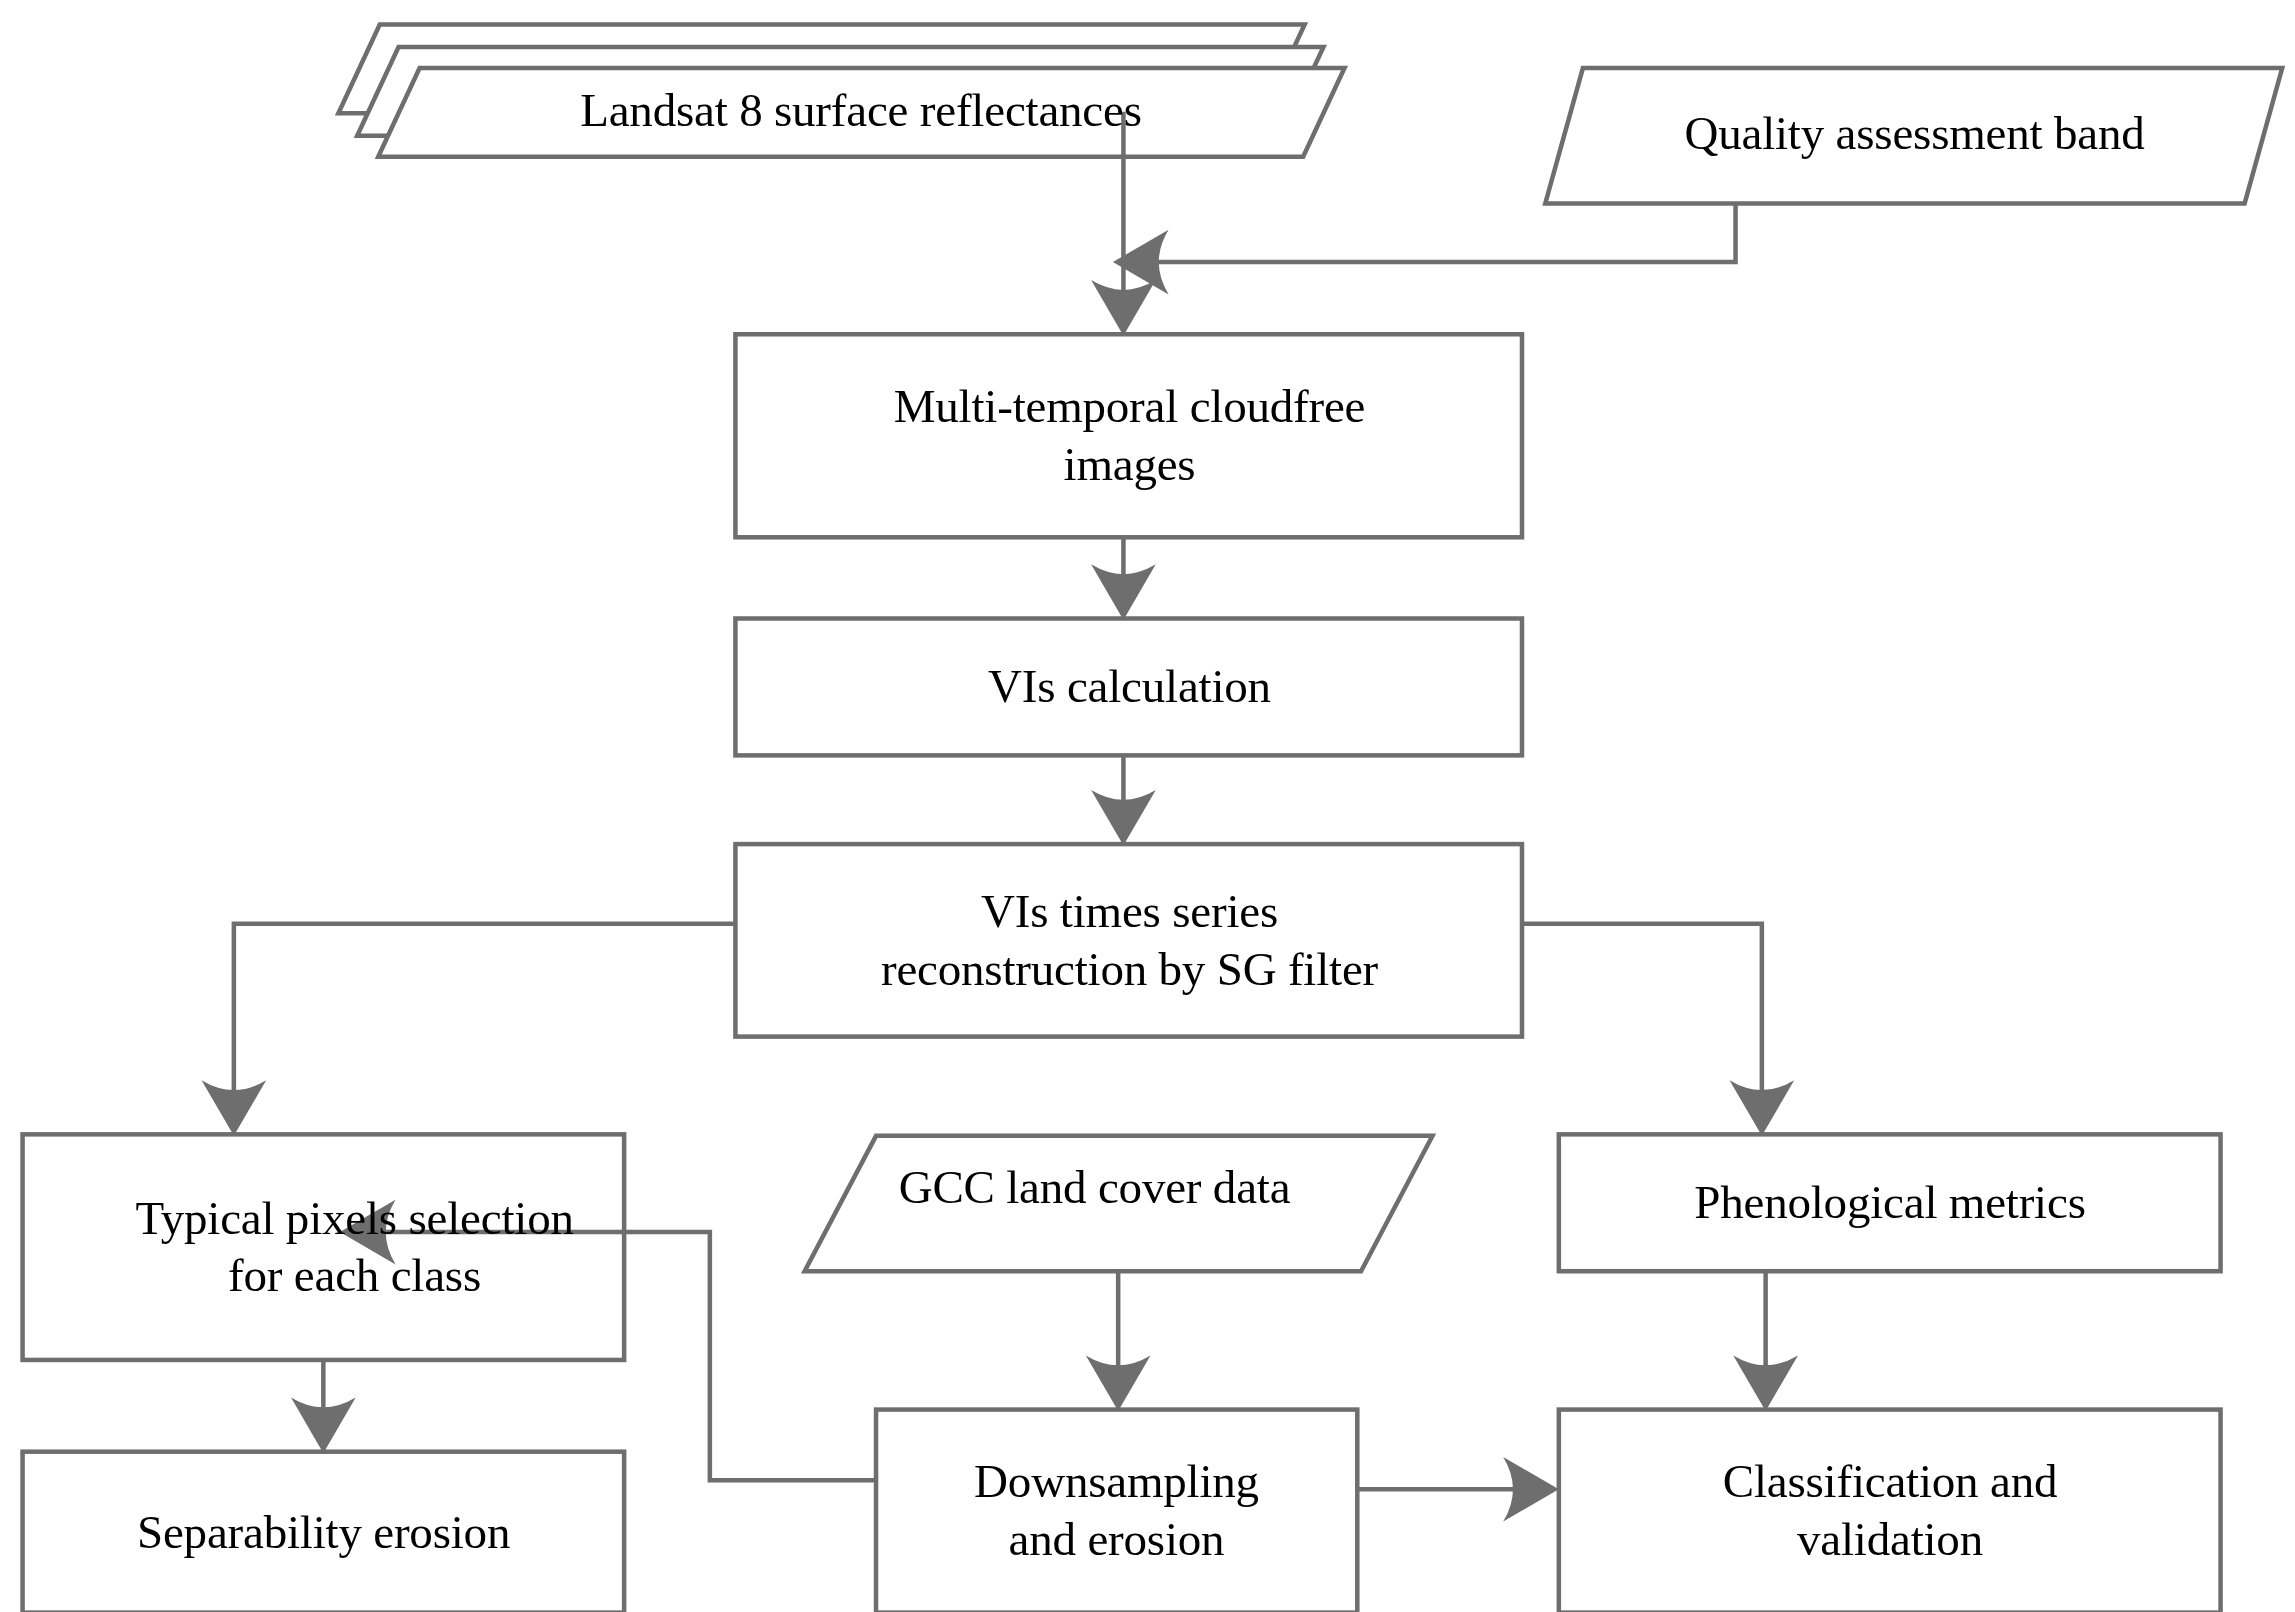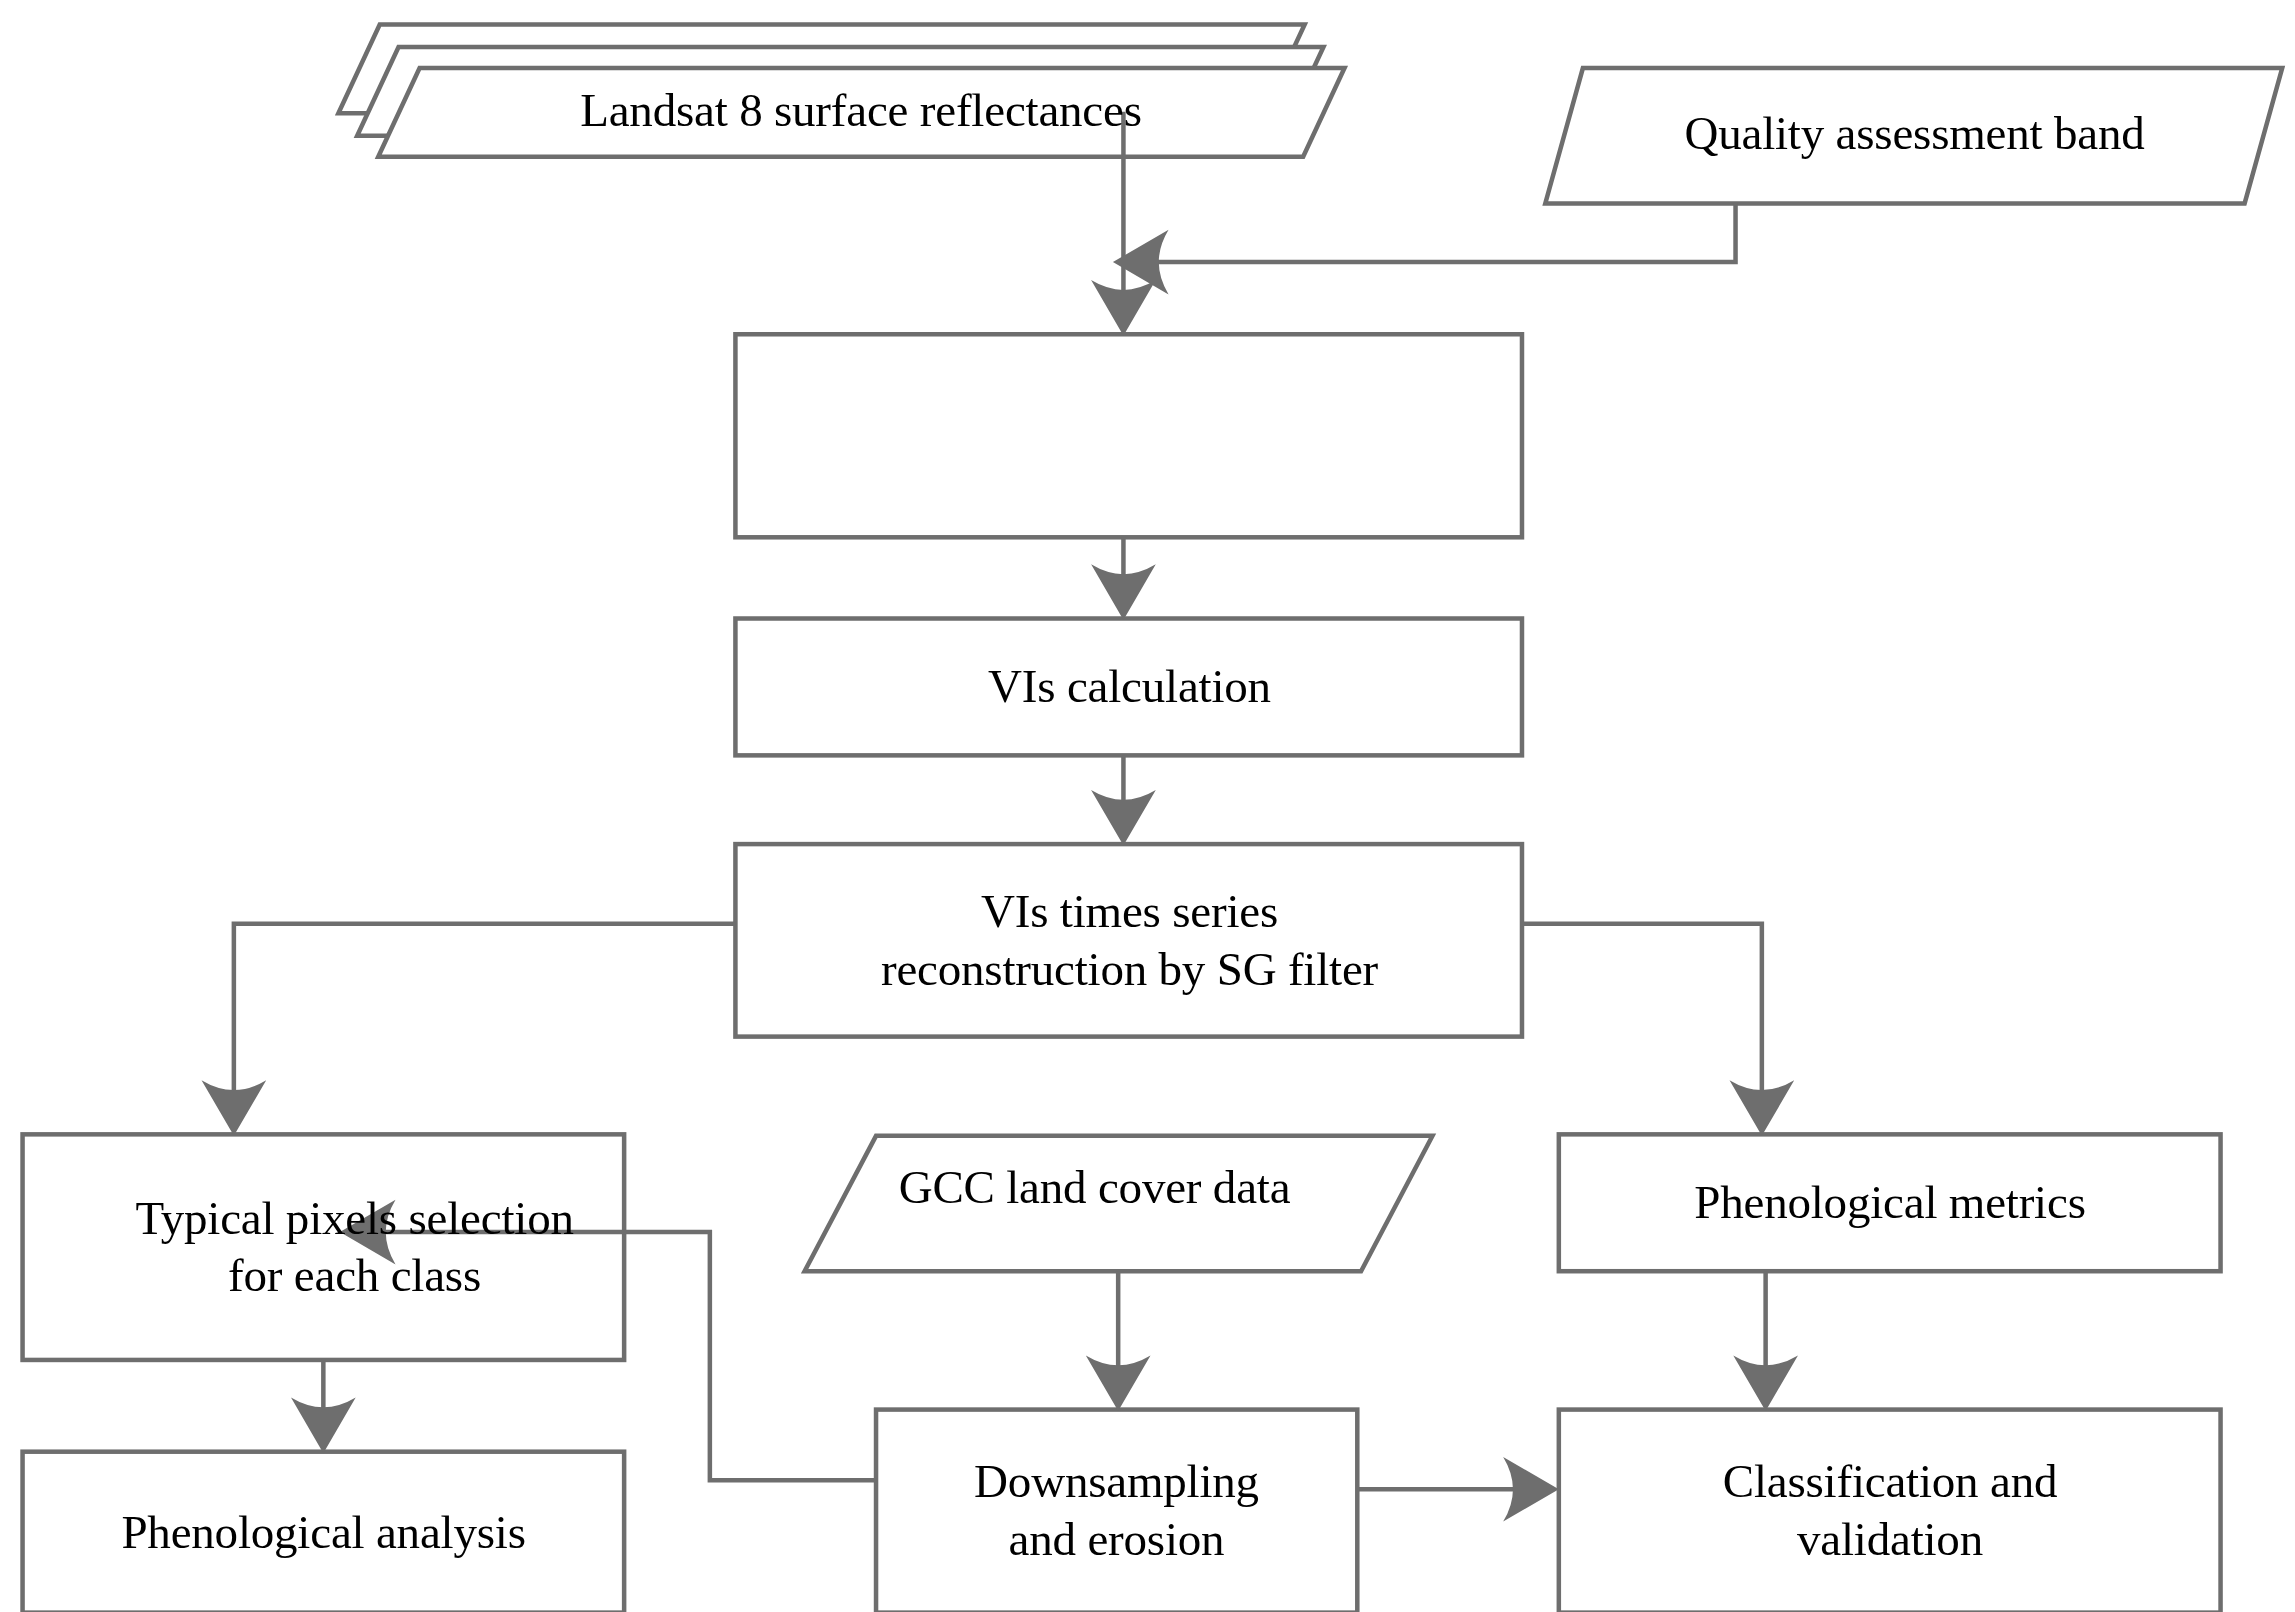--- a/index.html
+++ b/index.html
@@ -132,34 +132,36 @@
       <path d="M 452,1638 L 526,1595 Q 500,1638 526,1681 Z"></path>
 
       <path d="M 2073,1980 L 1999,1937 Q 2025,1980 1999,2023 Z"></path>
     </g>
   </svg>
 
   <div class="node-label" style="left:421px; top:69px; width:880px; height:84px;">Landsat 8 surface reflectances</div>
 
   <div class="node-label" style="left:1561px; top:74px; width:707px; height:120px;">Quality assessment band</div>
 
+  <div class="node-label" style="left:739px; top:337px; width:781px; height:197px;">Multi-temporal cloudfree
+images</div>
 
   <div class="node-label" style="left:739px; top:847px; width:781px; height:187px;">VIs times series
 reconstruction by SG filter</div>
 
   <div class="node-label" style="left:739px; top:621px; width:781px; height:131px;">VIs calculation</div>
 
   <div class="node-label" style="left:25.6px; top:1137px; width:596px; height:220px;margin-left:31px;">Typical pixels selection
 for each class</div>
 
   <div class="node-label" style="left:816px; top:1137px; width:557px; height:102px;">GCC land cover data</div>
 
   <div class="node-label" style="left:1562px; top:1137px; width:656px; height:131px;">Phenological metrics</div>
 
-  <div class="node-label" style="left:25.6px; top:1455px; width:596px; height:155px;">Phenological analysis</div>
+  <div class="node-label" style="left:25.6px; top:1455px; width:596px; height:155px;">Separability erosion</div>
 
   <div class="node-label" style="left:879px; top:1412px; width:475px; height:197px;">Downsampling
 and erosion</div>
 
   <div class="node-label" style="left:1562px; top:1412px; width:656px; height:197px;">Classification and
 validation</div>
 
   <div class="hit" style="left:378px; top:24px; width:966px; height:132px;"></div>
   <div class="hit" style="left:1546px; top:68px; width:737px; height:135px;"></div>
   <div class="hit" style="left:736px; top:334px; width:787px; height:203px;"></div>

